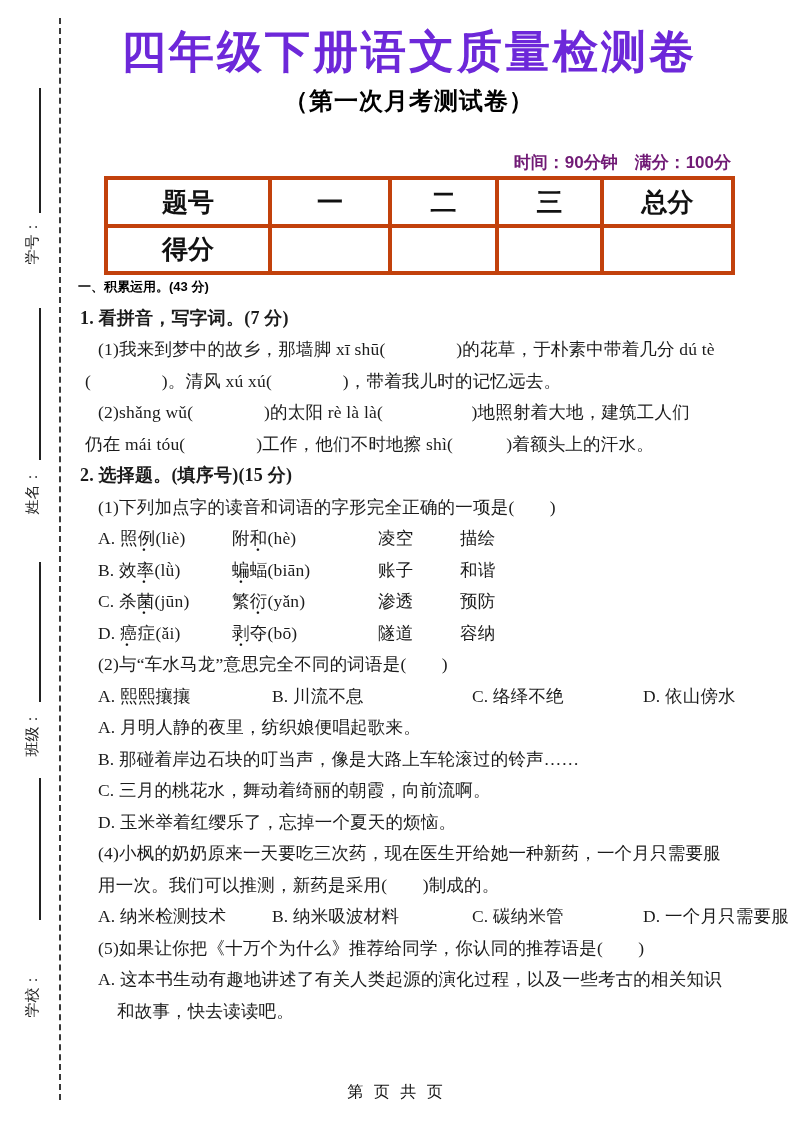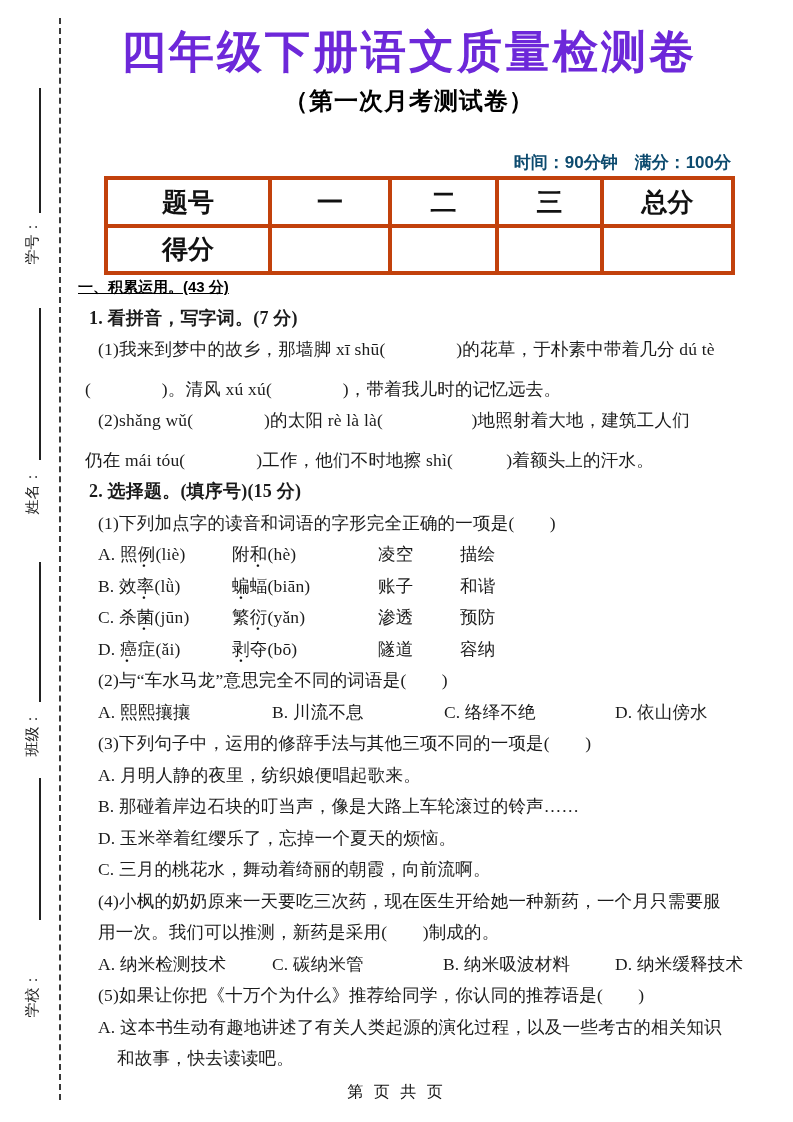--- a/index.html
+++ b/index.html
@@ -23,49 +23,49 @@
     font-size:45px;font-weight:900;letter-spacing:3px;color:#6d28d9;white-space:nowrap;
   }
   .subtitle{
     position:absolute;left:78px;top:85px;width:662px;text-align:center;
     font-family:"Liberation Sans","DejaVu Sans",sans-serif;
     font-size:24px;font-weight:800;letter-spacing:1px;color:#000;white-space:nowrap;
   }
   .meta{
     position:absolute;left:78px;top:151px;width:653px;text-align:right;
     font-family:"Liberation Sans","DejaVu Sans",sans-serif;
-    font-size:17px;font-weight:700;color:#0c4a6e;
+    font-size:17px;font-weight:700;color:#701a75;
   }
   
   table.score{position:absolute;left:104px;top:176px;border-collapse:collapse;table-layout:fixed;}
   table.score td{
     border:4px solid #c2410c;text-align:center;vertical-align:middle;
     font-weight:700;font-size:26px;font-family:"Liberation Serif","DejaVu Serif",serif;color:#111;
     padding:0;
   }
   tr.r1 td{height:44px;}
   tr.r2 td{height:43px;}
   
   .content{
     position:absolute;left:78px;top:271px;width:672px;
     font-size:17.5px;letter-spacing:0.2px;color:#1b1b1b;
   }
   .line{height:31.5px;line-height:31.5px;white-space:nowrap;}
   .h-sec{
     font-family:"Liberation Sans","DejaVu Sans",sans-serif;
-    font-weight:700;font-size:15px;color:#000;letter-spacing:0;text-decoration:underline;
-  }
-  .h-q{font-weight:600;font-size:18px;padding-left:2px;margin-left:9px;}
+    font-weight:700;font-size:13px;color:#000;letter-spacing:0;
+  }
+  .h-q{font-weight:600;font-size:18px;padding-left:2px;}
   .ind{padding-left:20px;}
-  .wrap7{padding-left:7px;margin-top:8px;}
+  .wrap7{padding-left:7px;}
   .wrap39{padding-left:39px;}
   .optrow{display:flex;padding-left:20px;height:31.5px;line-height:31.5px;white-space:nowrap;}
   .optrow .c{flex:none;position:relative;}
   .cw1{width:134px;} .cw2{width:126px;} .cw3{width:82px;margin-left:20px;}
-  .ow1{width:174px;} .ow2{width:172px;} .ow3{width:171px;}
+  .ow1{width:174px;} .ow2{width:172px;} .ow3{width:171px;margin-left:28px;}
   .udot{
     position:absolute;top:20px;width:10px;text-align:center;line-height:14px;
     font-size:16px;font-weight:700;color:#111;
   }
   .dotA2{left:41px;} .dotA1{left:24px;} .dotB2{left:21px;} .dotB1{left:4px;}
   
   .footer{
     position:absolute;left:0;top:1082px;width:793px;text-align:center;
     font-family:"Liberation Sans","DejaVu Sans",sans-serif;
     font-size:16px;font-weight:500;letter-spacing:3px;color:#111;
@@ -179,33 +179,32 @@
     </div>
 
     <div class="line ind">(2)与“车水马龙”意思完全不同的词语是(　　)</div>
     <div class="optrow">
       <span class="c ow1">A. 熙熙攘攘</span>
       <span class="c ow2">B. 川流不息</span>
       <span class="c ow3">C. 络绎不绝</span>
       <span class="c">D. 依山傍水</span>
     </div>
 
-    <div class="line ind">(3)下列句子中，运用的修辞手法与其他三项不同的一项是(　　)</div>
     <div class="line ind">A. 月明人静的夜里，纺织娘便唱起歌来。</div>
     <div class="line ind">B. 那碰着岸边石块的叮当声，像是大路上车轮滚过的铃声……</div>
+    <div class="line ind">C. 三月的桃花水，舞动着绮丽的朝霞，向前流啊。</div>
     <div class="line ind">D. 玉米举着红缨乐了，忘掉一个夏天的烦恼。</div>
-    <div class="line ind">C. 三月的桃花水，舞动着绮丽的朝霞，向前流啊。</div>
 
     <div class="line ind">(4)小枫的奶奶原来一天要吃三次药，现在医生开给她一种新药，一个月只需要服</div>
     <div class="line ind">用一次。我们可以推测，新药是采用(　　)制成的。</div>
     <div class="optrow">
       <span class="c ow1">A. 纳米检测技术</span>
+      <span class="c ow2">B. 纳米吸波材料</span>
       <span class="c ow3">C. 碳纳米管</span>
-      <span class="c ow2">B. 纳米吸波材料</span>
-      <span class="c">D. 纳米缓释技术</span>
+      <span class="c">D. 一个月只需要服</span>
     </div>
 
     <div class="line ind">(5)如果让你把《十万个为什么》推荐给同学，你认同的推荐语是(　　)</div>
     <div class="line ind">A. 这本书生动有趣地讲述了有关人类起源的演化过程，以及一些考古的相关知识</div>
     <div class="line wrap39">和故事，快去读读吧。</div>
   </div>
 
   <div class="footer">第 页 共 页</div>
 
 </div>

